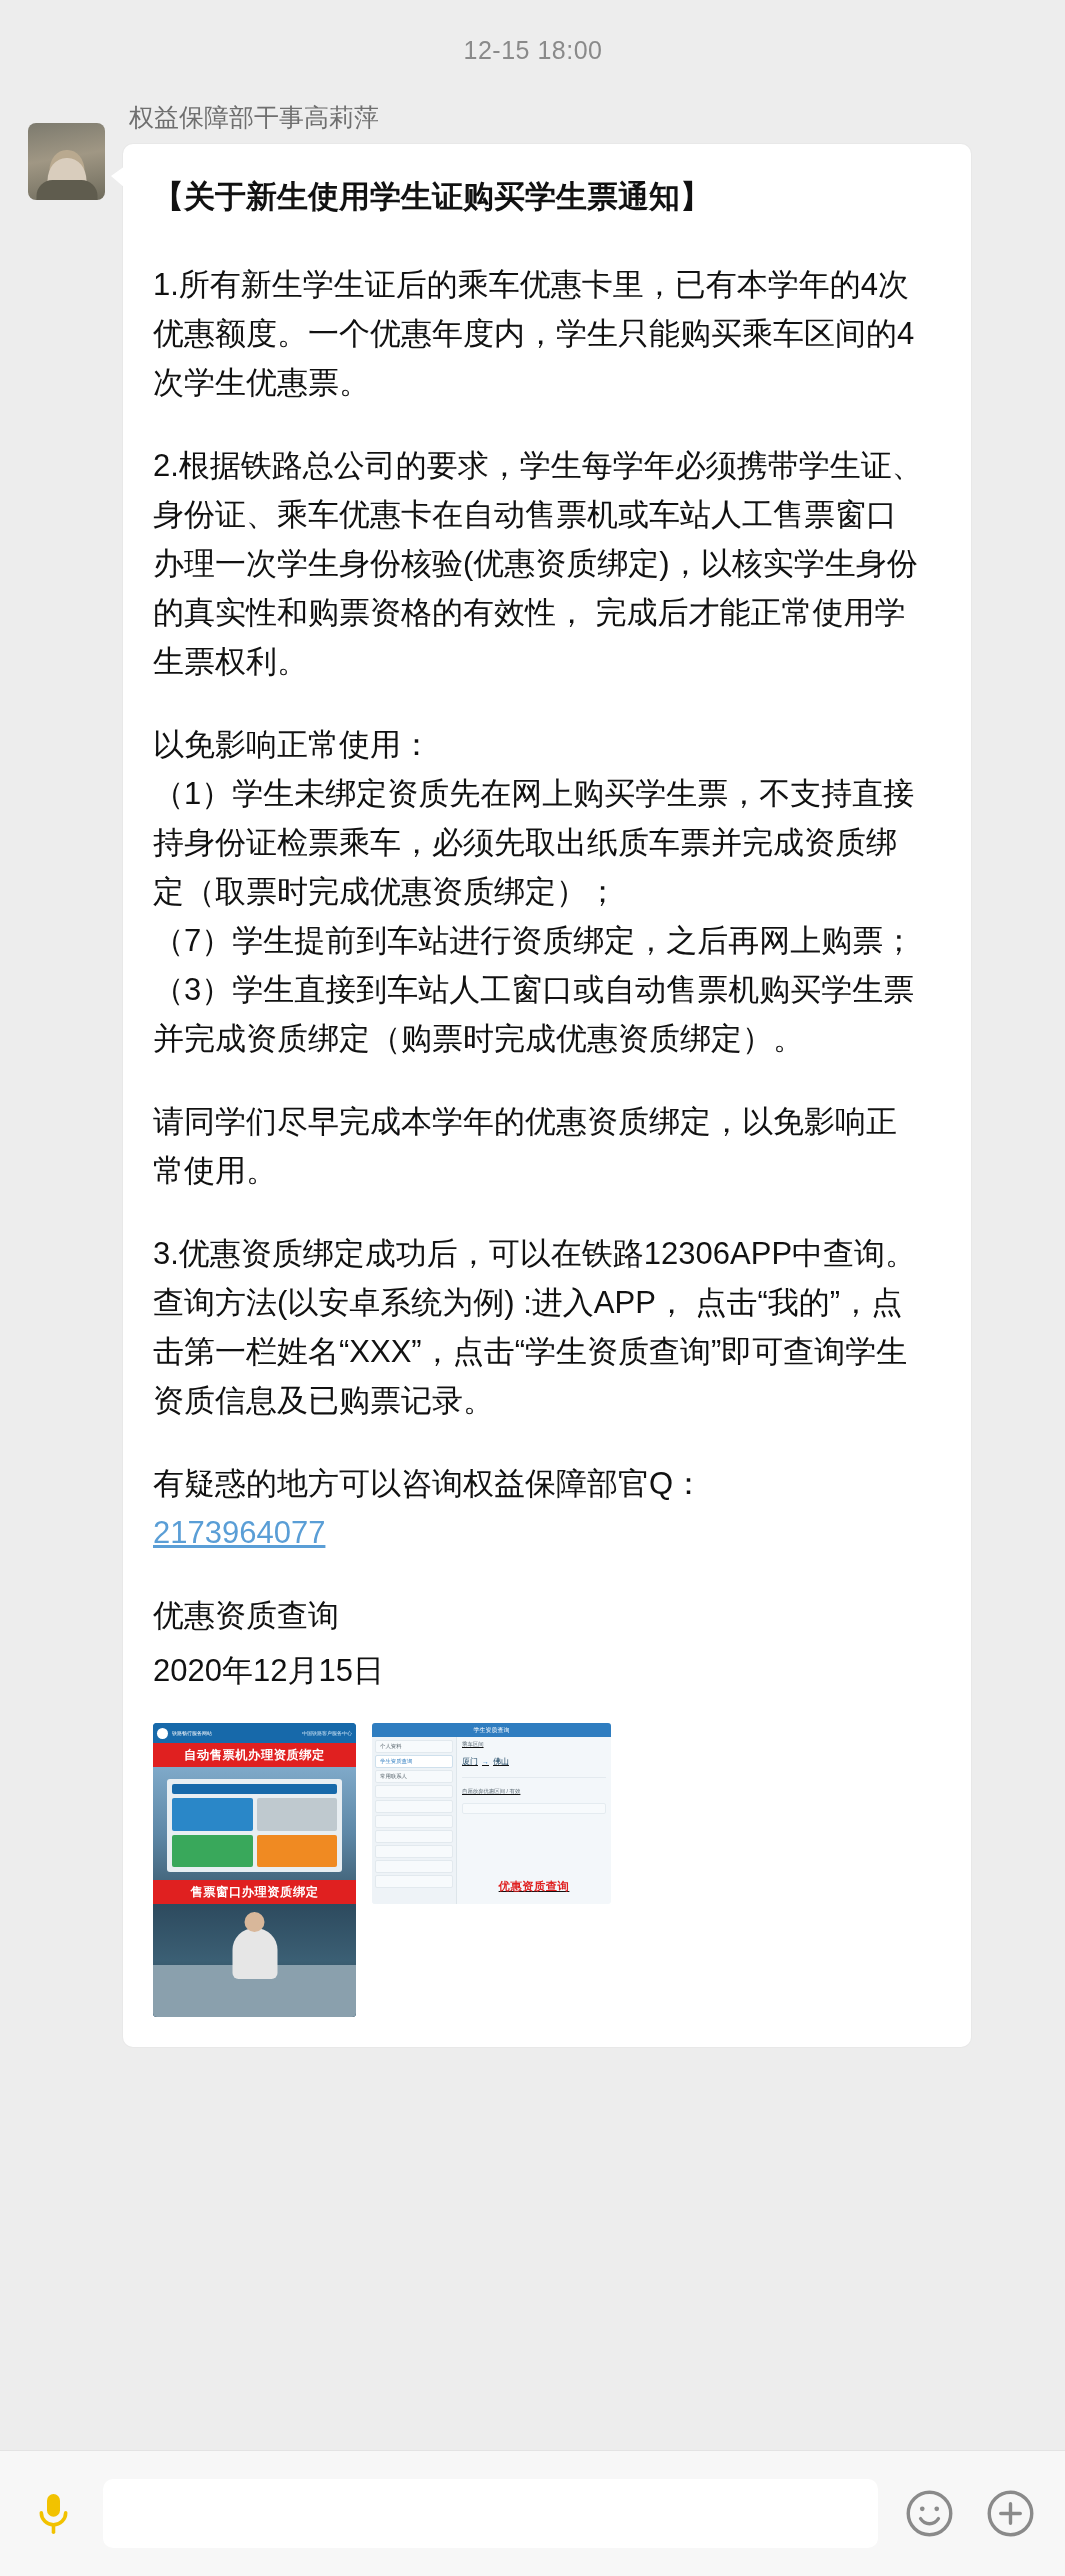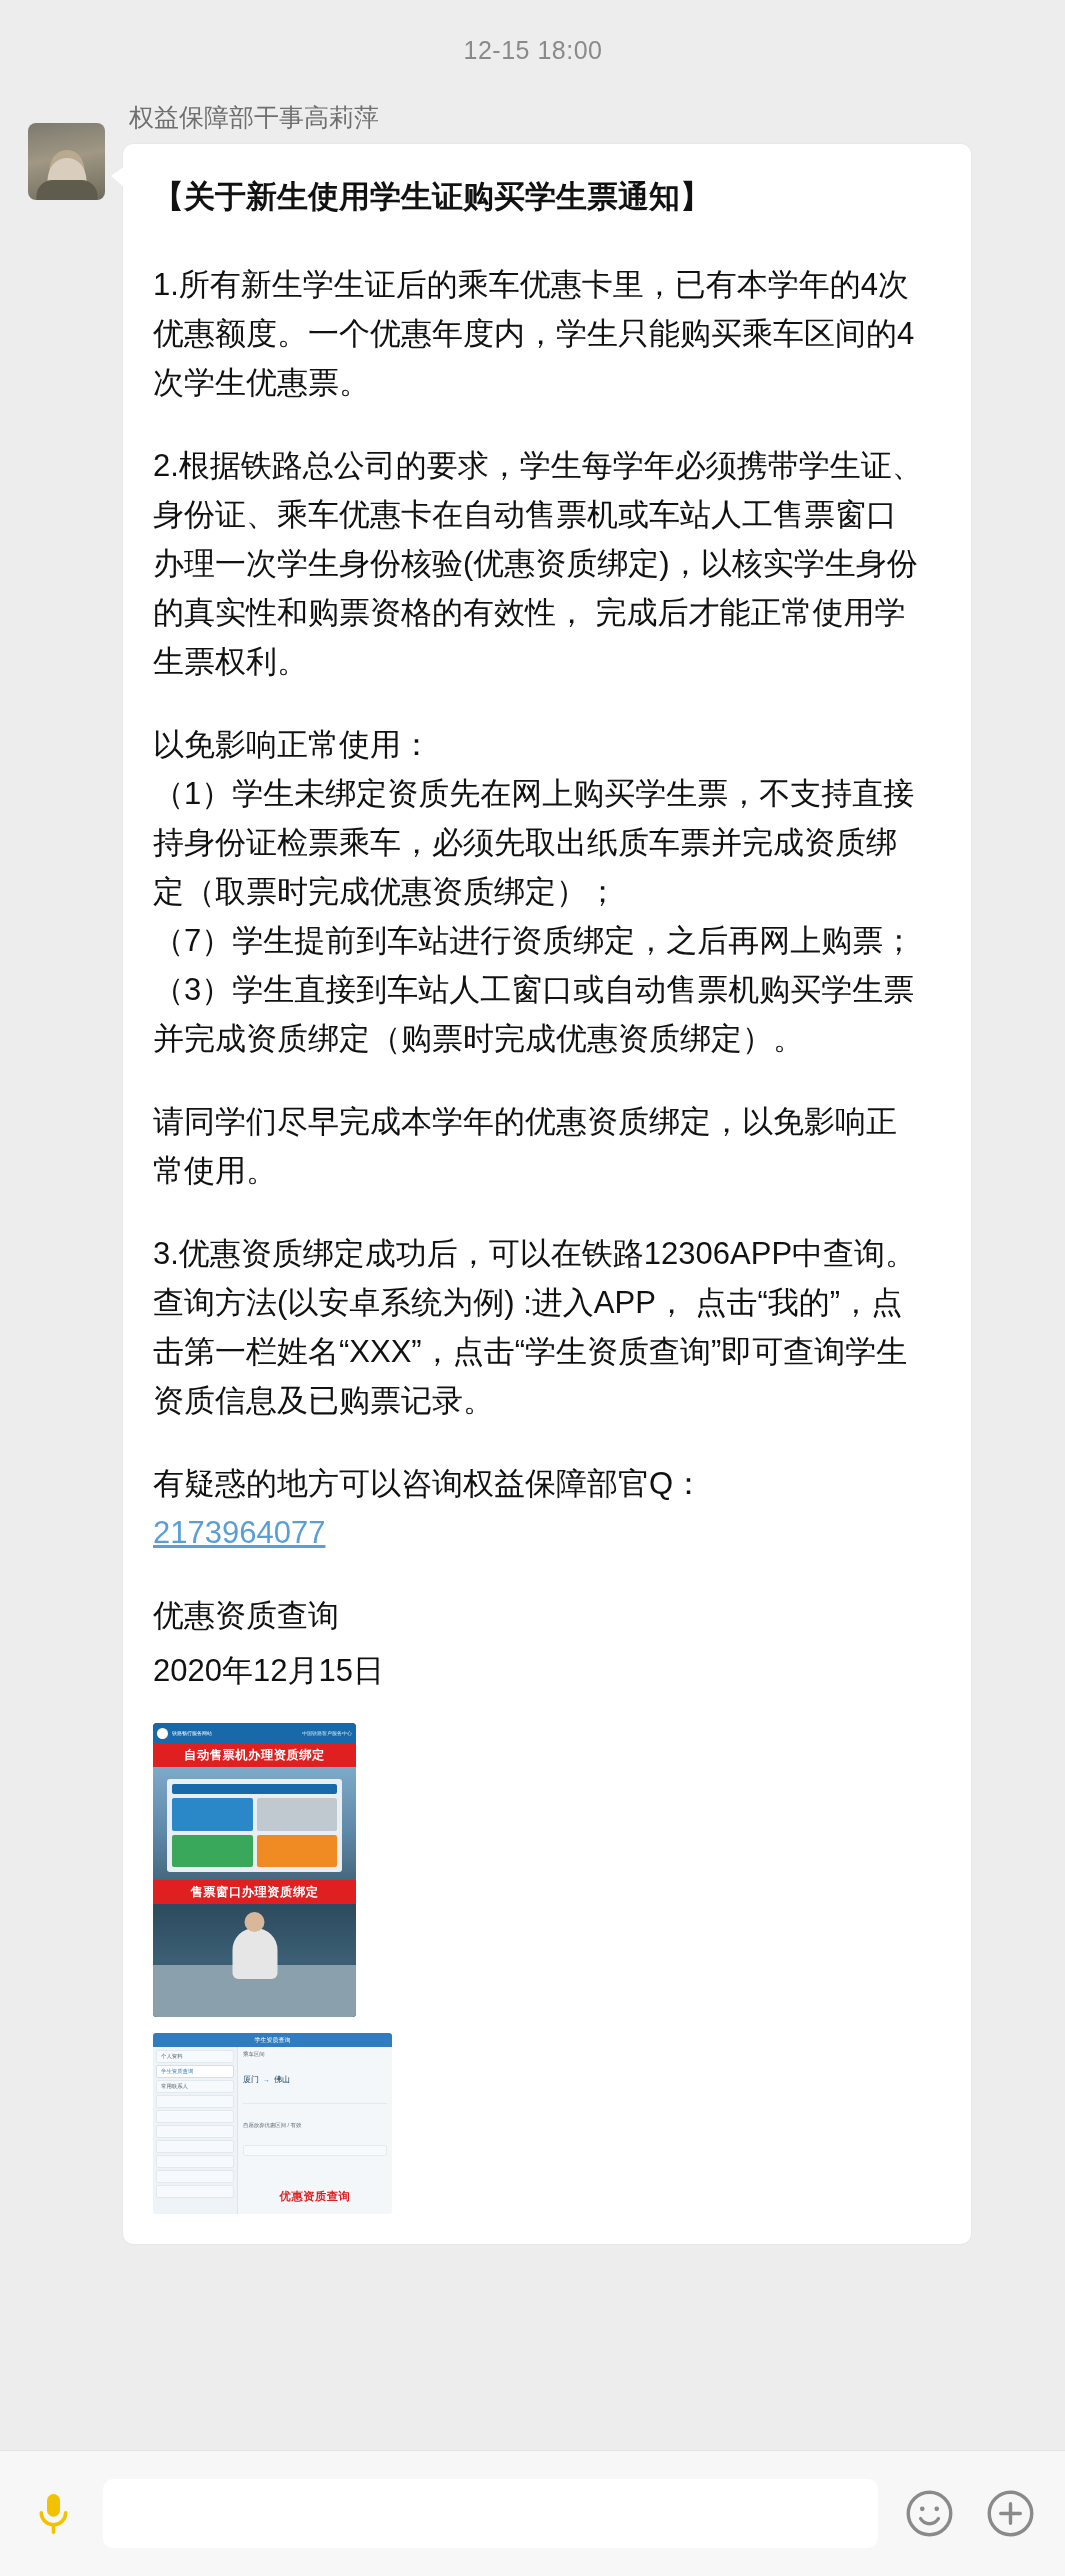--- a/index.html
+++ b/index.html
@@ -130,21 +130,21 @@
   }
   .link {
     color: #5a9ed6;
     text-decoration: underline;
     cursor: pointer;
   }
   
   .img-stack {
     margin-top: 10px;
     display: flex;
-    flex-direction: column;
+    flex-direction: row;
     gap: 16px;
     align-items: flex-start;
   }
   .img-card {
     width: 203px;
     border-radius: 4px;
     overflow: hidden;
     background: #cfd8dc;
     position: relative;
   }
@@ -288,22 +288,23 @@
   .appshot .side .it.sel {
     background: #ffffff;
     border-color: #cfe0ec;
     color: #2f7dc0;
   }
   .appshot .main {
     flex: 1 1 auto;
     padding: 4px 5px;
     display: flex;
     flex-direction: column;
-    gap: 16px;
-    position: relative;
+    gap: 8px;
+    position: relative;
+    text-decoration: underline;
   }
   .appshot .main .row {
     display: flex;
     align-items: center;
     gap: 4px;
     font-size: 5.4px;
     color: #5d6b74;
   }
   .appshot .main .station {
     font-size: 8px;

